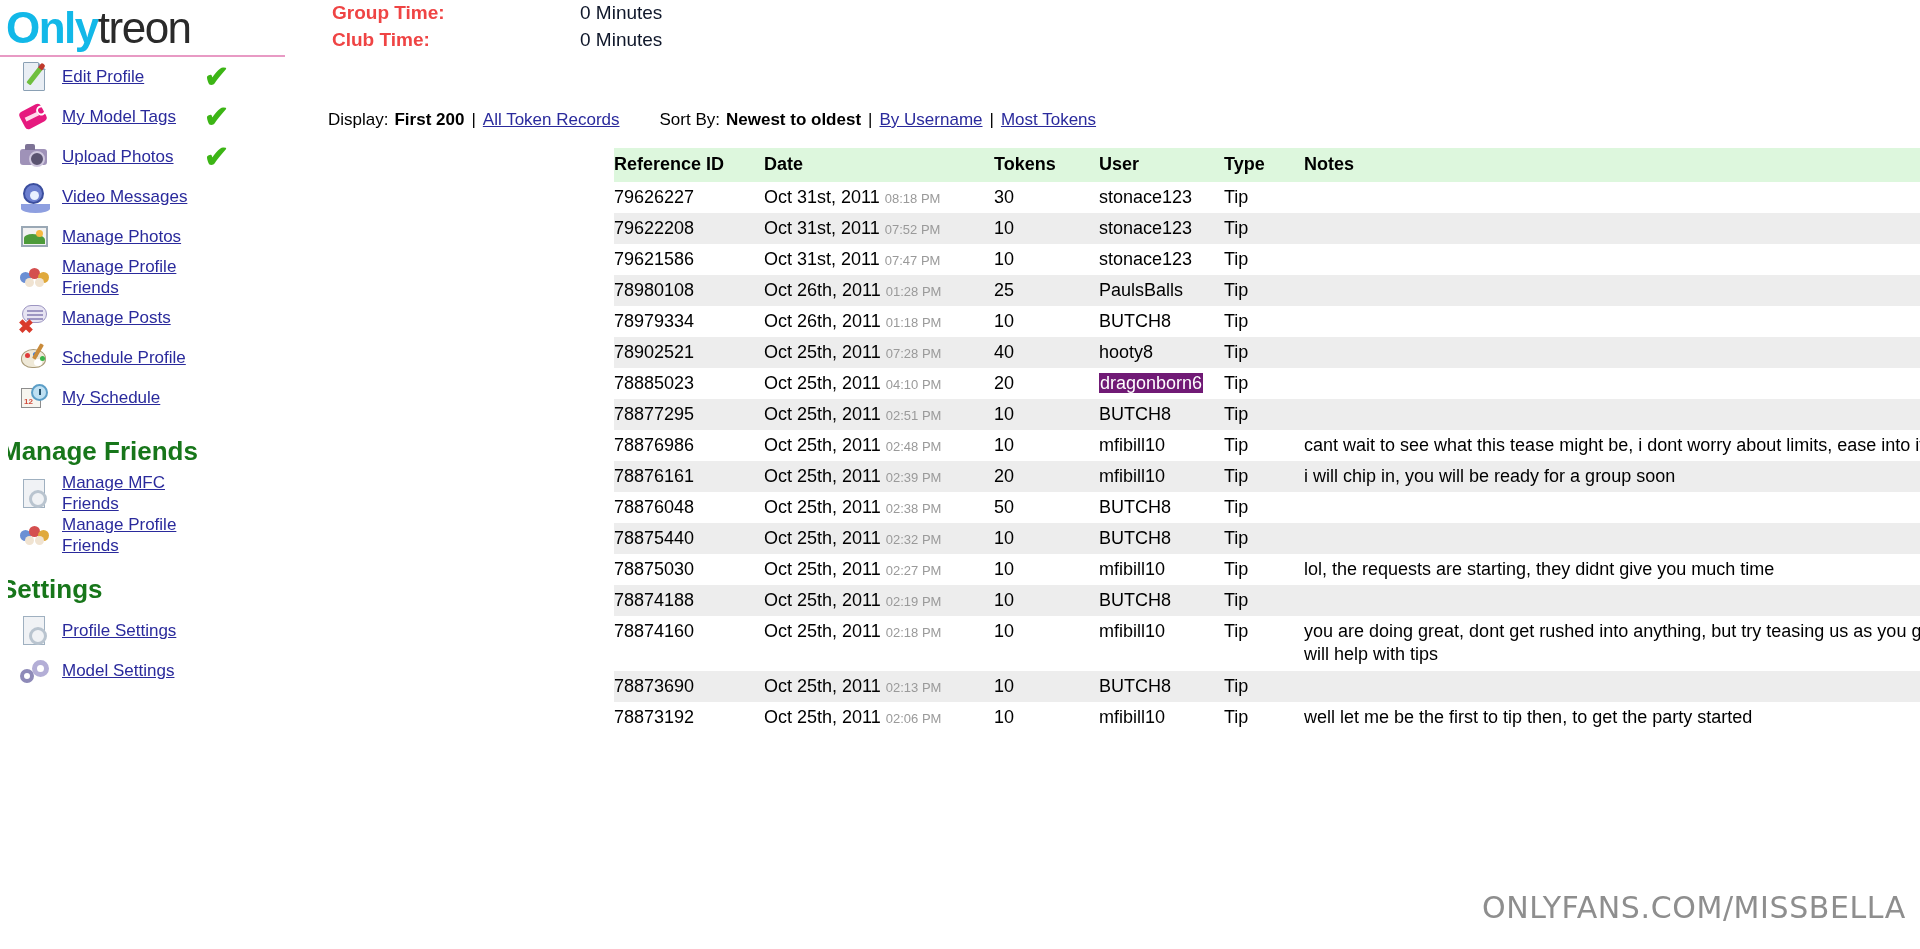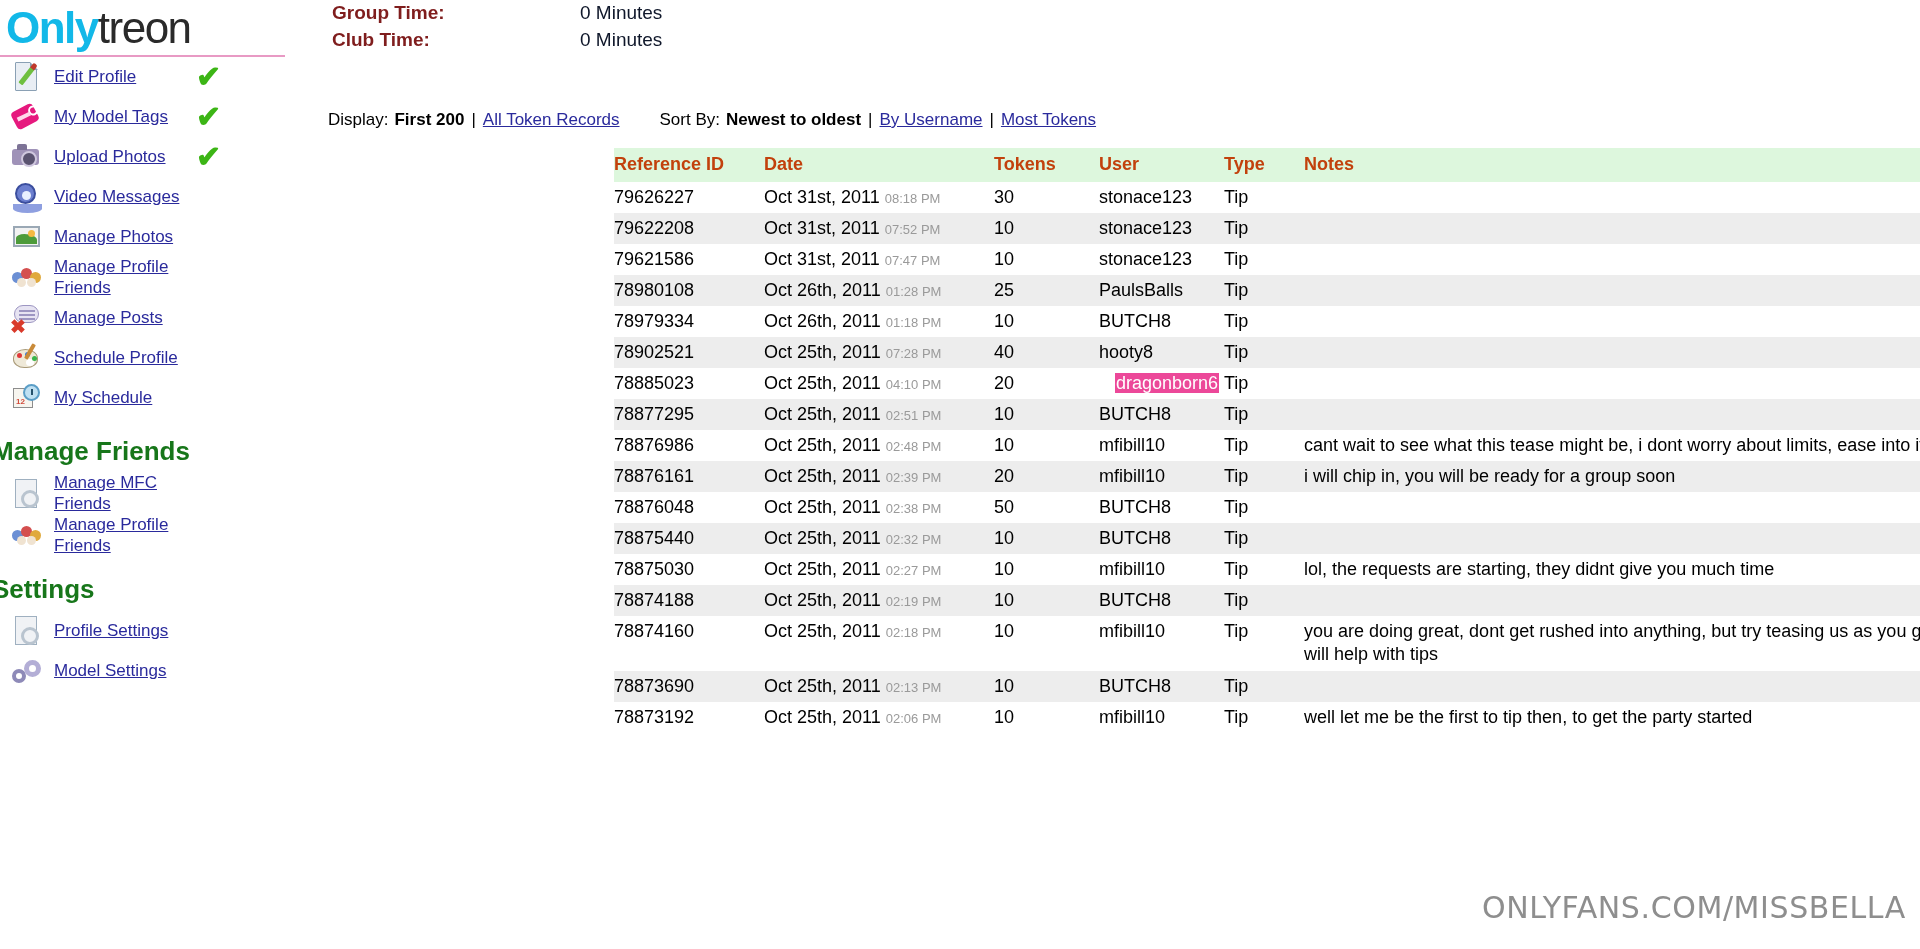--- a/index.html
+++ b/index.html
@@ -23,21 +23,21 @@
   .logo-treon { color: #2a2a2a; font-weight: 500; }
 
   
   .green-bar {
     position: absolute; left: 268px; top: 57px; width: 16px; height: 892px;
     background: #1a7d0e;
   }
 
   
   .sidebar {
-    position: absolute; left: 0; top: 57px; width: 312px; height: 892px;
+    position: absolute; left: 8px; top: 57px; width: 312px; height: 892px;
     background: #fff; overflow: hidden;
   }
   .nav-item {
     display: flex; align-items: center; gap: 10px;
     padding: 0 8px 0 10px; min-height: 40px; position: relative;
   }
   .nav-icon { width: 34px; height: 34px; flex: 0 0 34px; position: relative; }
   .nav-label {
     color: #2a2a9c; text-decoration: underline; font-size: 17px;
     line-height: 1.22; max-width: 140px;
@@ -91,49 +91,49 @@
   .gearpage:after{content:"";position:absolute;left:5px;top:10px;width:12px;height:12px;border:3px solid #b9c4cf;border-radius:50%;}
   .gears { position:absolute; left:2px; top:6px;}
   .gears i { position:absolute; border-radius:50%; display:block;}
   .gears i:nth-child(1){ left:0; top:9px; width:14px; height:14px; border:4px solid #8e8ab8;}
   .gears i:nth-child(2){ left:12px; top:0; width:17px; height:17px; border:5px solid #b3aed6;}
 
   
   .main { position: absolute; left: 284px; top: 0; right: 0; height: 949px; }
   .times { position: absolute; left: 48px; top: 2px; font-size: 19px; }
   .time-row { display: flex; margin-bottom: 5px; }
-  .time-lbl { font-weight: bold; color: #7f1d1d; width: 248px; }
+  .time-lbl { font-weight: bold; color: #ef4444; width: 248px; }
   .time-val { color: #0f172a; }
 
   .controls {
     position: absolute; left: 44px; top: 110px; font-size: 17px; color: #000;
     display: flex; align-items: flex-end; white-space: nowrap;
   }
   .controls .lbl { margin-right: 6px; }
   .controls b { font-weight: bold; }
   .controls .sep { margin: 0 7px; color: #000; }
   .controls a { color: #2a2a9c; text-decoration: underline; }
   .controls .gap { display: inline-block; width: 40px; }
 
   table.tok { position: absolute; left: 330px; top: 148px; width: 1540px; border-collapse: collapse; }
   table.tok th {
     background: #ddf7dd; text-align: left; font-size: 18px; font-weight: bold;
-    color: #c2410c; padding: 6px 0 7px 0;
+    color: #000000; padding: 6px 0 7px 0;
   }
   table.tok td { font-size: 18px; color: #000; padding: 4px 0; vertical-align: top; line-height: 1.28; }
   table.tok tbody tr:nth-child(even) { background: #ededed; }
   table.tok tbody tr:nth-child(odd) { background: #ffffff; }
   .c-ref { width: 150px; }
   .c-date { width: 230px; }
   .c-tok { width: 105px; }
   .c-user { width: 125px; }
   .c-type { width: 80px; }
   .c-notes { width: auto; padding-right: 30px !important; }
   .time-small { color: #9a9a9a; font-size: 13px; }
-  .sel { background: #ec4899; color: #ffffff; padding: 0 1px; margin-left: 16px; }
+  .sel { background: #701a75; color: #ffffff; padding: 0 1px; }
 
   .watermark {
     position: absolute; right: 14px; bottom: 24px;
     font-size: 30px; color: #8e8e8e; letter-spacing: 0.6px;
     font-family: "DejaVu Sans", sans-serif; font-weight: 400;
   }
 </style>
 </head>
 <body>
 

